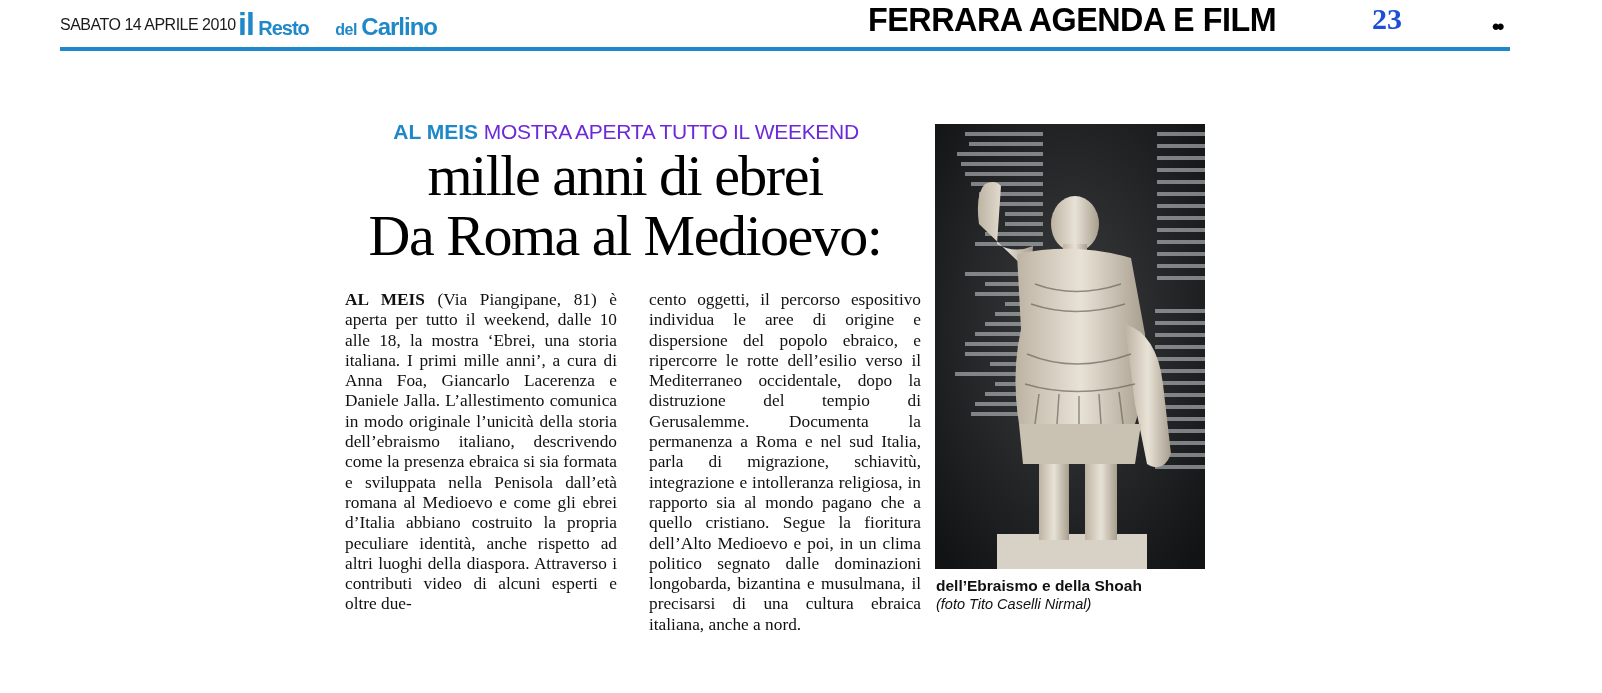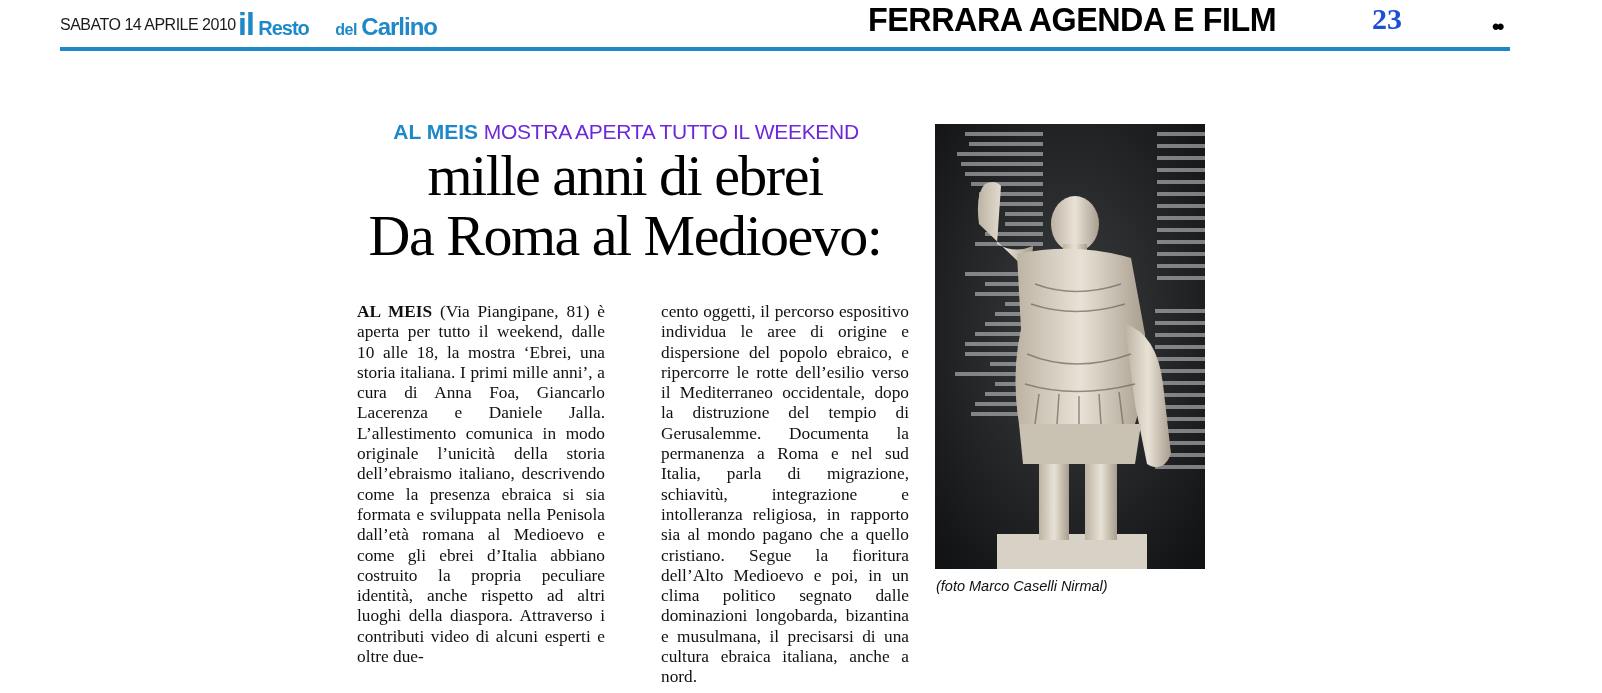--- a/index.html
+++ b/index.html
@@ -17,21 +17,21 @@
   .mh-dots { position: absolute; left: 1432px; top: 14px; font-family: "Liberation Sans", sans-serif; font-weight: bold; font-size: 22px; color: #000; letter-spacing: -3px; }
   .mh-rule { position: absolute; left: 0; top: 47px; width: 1450px; height: 4px; background: #1e88c9; }
 
   .kicker { position: absolute; left: 346px; top: 120px; width: 560px; text-align: center; font-family: "Liberation Sans", sans-serif; font-size: 21px; white-space: nowrap; }
   .kicker .accent { color: #1e88c9; font-weight: bold; }
   .kicker .rest { color: #6d28d9; letter-spacing: -0.3px; }
 
   .headline { position: absolute; left: 340px; top: 146px; width: 570px; text-align: center; font-family: "Liberation Serif", serif; font-size: 58px; line-height: 60px; color: #000; letter-spacing: -1.5px; }
 
   .col { position: absolute; top: 290px; width: 272px; font-family: "Liberation Serif", serif; font-size: 17.3px; line-height: 20.3px; color: #111; text-align: justify; }
-  .col p { margin: 12px; }
+  .col p { margin: 0; }
   .col1 { left: 345px; }
   .col2 { left: 649px; }
   .lead { font-weight: bold; }
 
   .photo { position: absolute; left: 935px; top: 124px; width: 270px; height: 445px; background: #1a1a1a; overflow: hidden; }
   .photo svg { display: block; }
 
   .caption { position: absolute; left: 936px; top: 577px; width: 280px; font-family: "Liberation Sans", sans-serif; }
   .cap-title { font-weight: bold; font-size: 15.5px; line-height: 18px; color: #111; }
   .cap-credit { font-style: italic; font-size: 14.5px; line-height: 18px; color: #111; }
@@ -160,14 +160,15 @@
       <line x1="104" y1="270" x2="100" y2="300"></line>
       <line x1="124" y1="270" x2="122" y2="300"></line>
       <line x1="144" y1="272" x2="144" y2="300"></line>
       <line x1="164" y1="270" x2="166" y2="300"></line>
       <line x1="184" y1="268" x2="188" y2="300"></line>
     </g>
   </svg>
 </div>
 
 <div class="caption">
-  <div class="cap-credit">(foto Marco Caselli Nirmal)</div>
+  <div class="cap-title">dell’Ebraismo e della Shoah</div>
+  <div class="cap-credit">(foto Tito Caselli Nirmal)</div>
 </div>
 
 </body></html>

